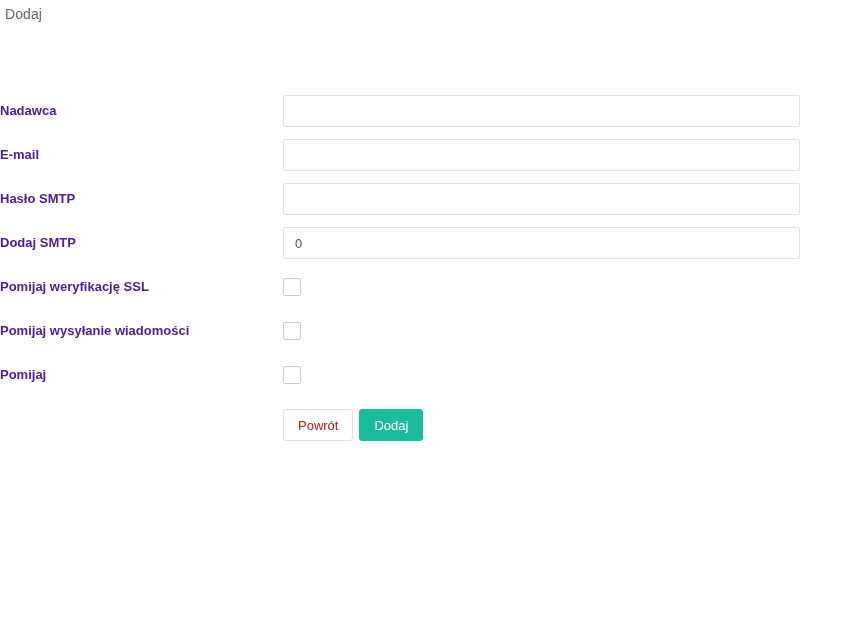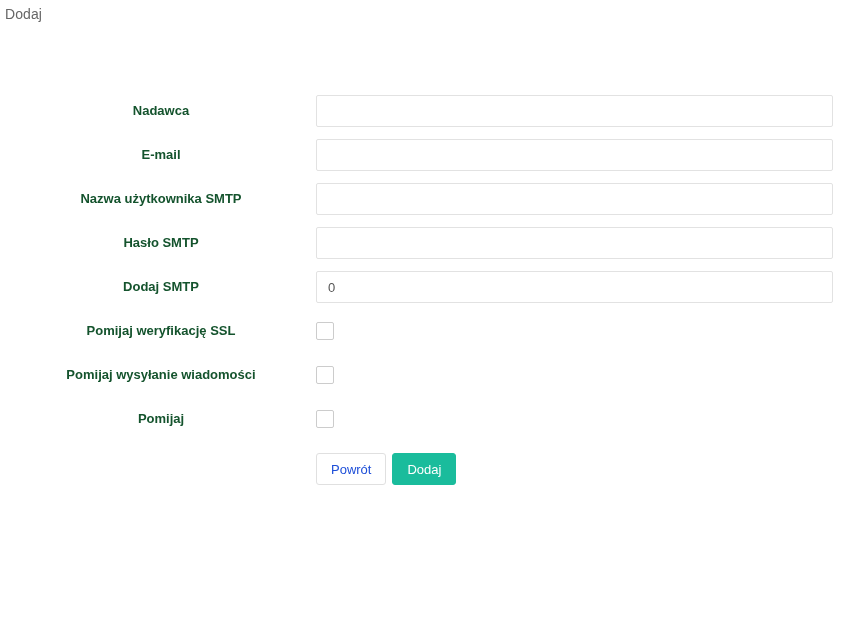--- a/index.html
+++ b/index.html
@@ -31,29 +31,28 @@
     top: 95px;
     width: 843px;
   }
   .form-row {
     display: flex;
     align-items: flex-start;
     height: 44px;
   }
   .form-label {
     width: 256px;
-    text-align: center;
+    text-align: left;
     font-size: 13px;
     font-weight: bold;
-    color: #14532d;
+    color: #4c1d95;
     line-height: 32px;
     padding-right: 0;
     box-sizing: border-box;
     white-space: nowrap;
-    margin-left: 33px;
   }
   .form-control {
     margin-left: 27px;
     display: flex;
     align-items: center;
     height: 32px;
   }
   .text-input {
     width: 517px;
     height: 32px;
@@ -96,21 +95,21 @@
     cursor: pointer;
     line-height: 1;
     padding: 0 14px;
     display: inline-flex;
     align-items: center;
     justify-content: center;
   }
   .btn-default {
     background: #ffffff;
     border: 1px solid #e0e0e0;
-    color: #1d4ed8;
+    color: #b91c1c;
   }
   .btn-primary {
     background: #1abc9c;
     border: 1px solid #1abc9c;
     color: #ffffff;
     margin-left: 6px;
   }
 </style>
 </head>
 <body>
@@ -119,26 +118,20 @@
 
 <div class="form" id="form-root">
     <div class="form-row">
       <div class="form-label">Nadawca</div>
       <div class="form-control">
         <input type="text" class="text-input" value="" style="">
       </div>
     </div>
     <div class="form-row">
       <div class="form-label">E-mail</div>
-      <div class="form-control">
-        <input type="text" class="text-input" value="" style="">
-      </div>
-    </div>
-    <div class="form-row">
-      <div class="form-label">Nazwa użytkownika SMTP</div>
       <div class="form-control">
         <input type="text" class="text-input" value="" style="">
       </div>
     </div>
     <div class="form-row">
       <div class="form-label">Hasło SMTP</div>
       <div class="form-control">
         <input type="text" class="text-input" value="" style="">
       </div>
     </div>

